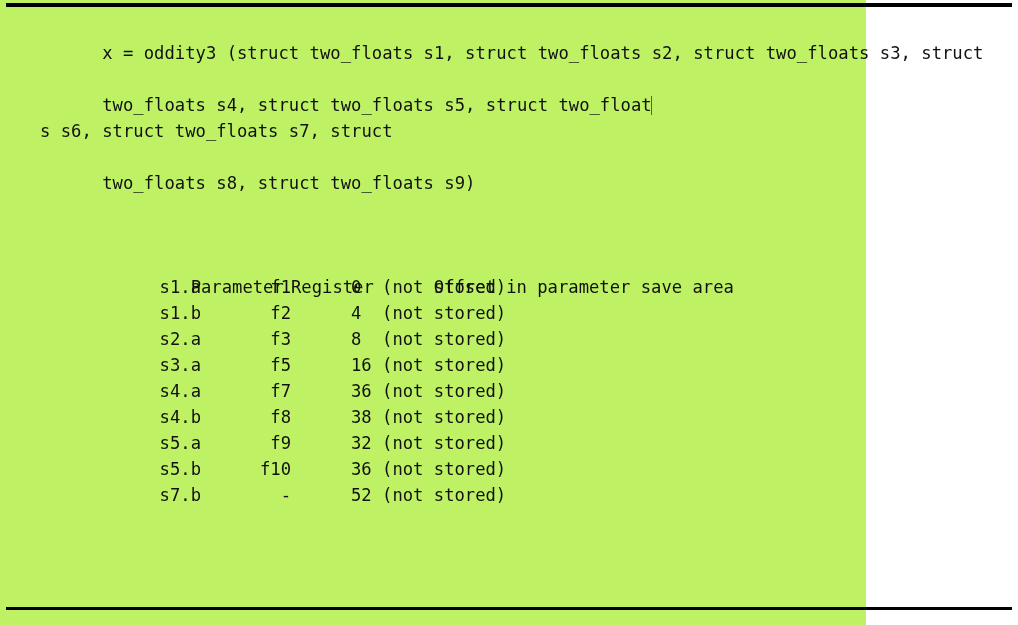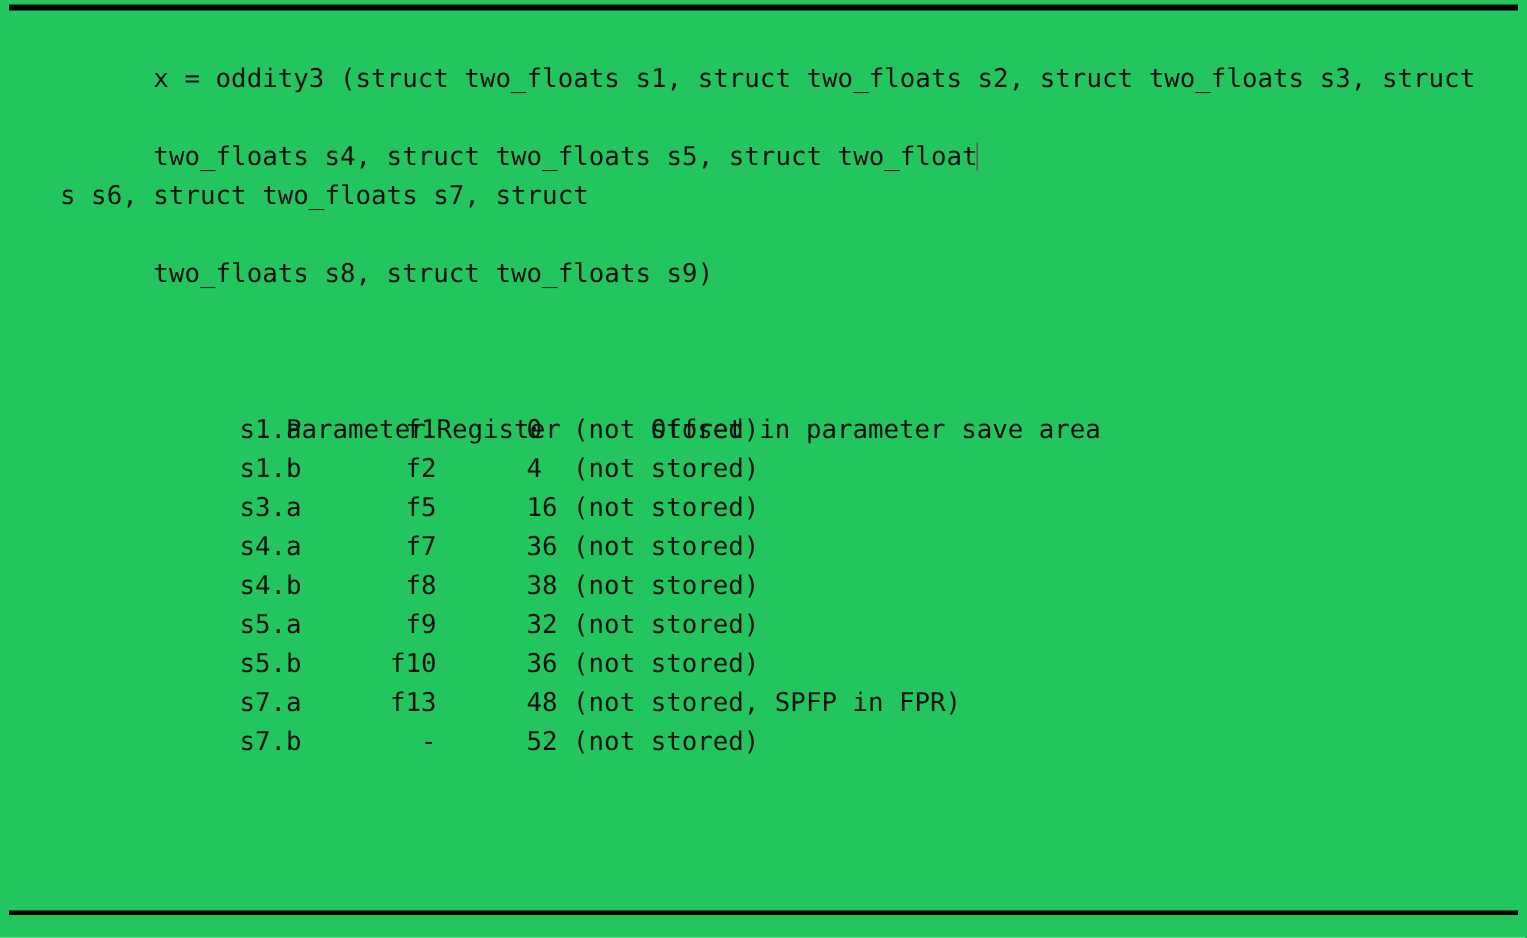--- a/index.html
+++ b/index.html
@@ -10,24 +10,24 @@
   body {
     width: 1018px;
     height: 625px;
     overflow: hidden;
     font-family: "DejaVu Sans Mono", "Liberation Mono", monospace;
     color: #111111;
   }
 
   .figure {
     position: relative;
-    width: 1018px;
+    width: 866px;
     height: 625px;
     box-sizing: border-box;
-    background: #22c55e;
+    background: #bef264;
   }
 
   .rule-top {
     position: absolute;
     left: 6px;
     top: 3px;
     width: 1006px;
     height: 4px;
     background: #000000;
   }
@@ -123,26 +123,26 @@
 
     <div class="table">
 
       <div class="row head">
         <span class="col-param">Parameter</span><span class="col-reg" style="text-align:right;">Register</span><span class="col-gap"></span><span class="col-offset">Offset in parameter save area</span>
       </div>
 
       <div id="table-body">
           <div class="row"><span class="col-param">s1.a</span><span class="col-reg">f1</span><span class="col-gap"></span><span class="col-offset">0  (not stored)</span></div>
           <div class="row"><span class="col-param">s1.b</span><span class="col-reg">f2</span><span class="col-gap"></span><span class="col-offset">4  (not stored)</span></div>
+          <div class="row"><span class="col-param">s2.a</span><span class="col-reg">f3</span><span class="col-gap"></span><span class="col-offset">8  (not stored)</span></div>
           <div class="row"><span class="col-param">s3.a</span><span class="col-reg">f5</span><span class="col-gap"></span><span class="col-offset">16 (not stored)</span></div>
           <div class="row"><span class="col-param">s4.a</span><span class="col-reg">f7</span><span class="col-gap"></span><span class="col-offset">36 (not stored)</span></div>
           <div class="row"><span class="col-param">s4.b</span><span class="col-reg">f8</span><span class="col-gap"></span><span class="col-offset">38 (not stored)</span></div>
           <div class="row"><span class="col-param">s5.a</span><span class="col-reg">f9</span><span class="col-gap"></span><span class="col-offset">32 (not stored)</span></div>
           <div class="row"><span class="col-param">s5.b</span><span class="col-reg">f10</span><span class="col-gap"></span><span class="col-offset">36 (not stored)</span></div>
-          <div class="row"><span class="col-param">s7.a</span><span class="col-reg">f13</span><span class="col-gap"></span><span class="col-offset">48 (not stored, SPFP in FPR)</span></div>
           <div class="row"><span class="col-param">s7.b</span><span class="col-reg">-</span><span class="col-gap"></span><span class="col-offset">52 (not stored)</span></div>
         </div>
 
     </div>
 
   </div>
 
   <div class="rule-bottom"></div>
 
 </div>

